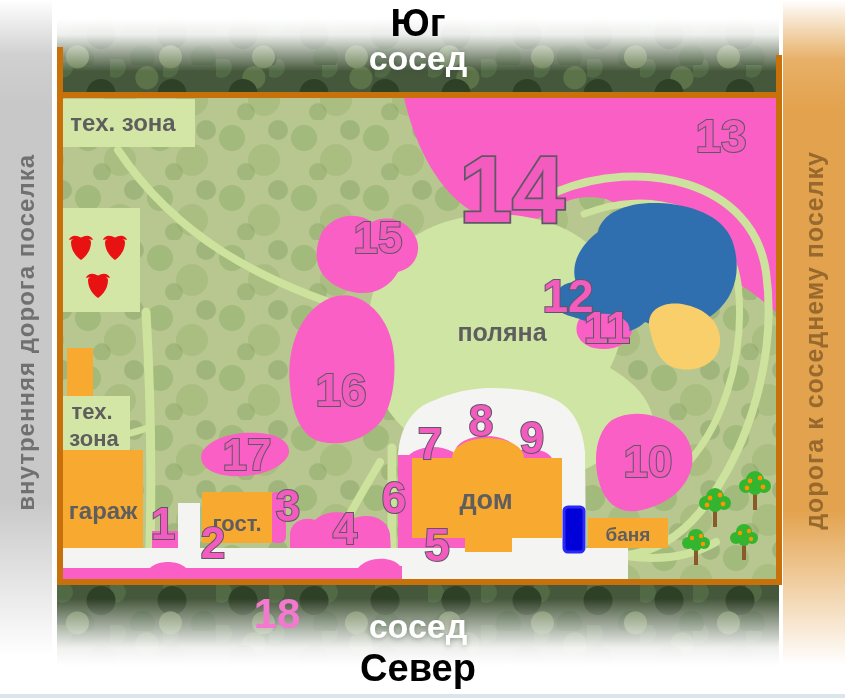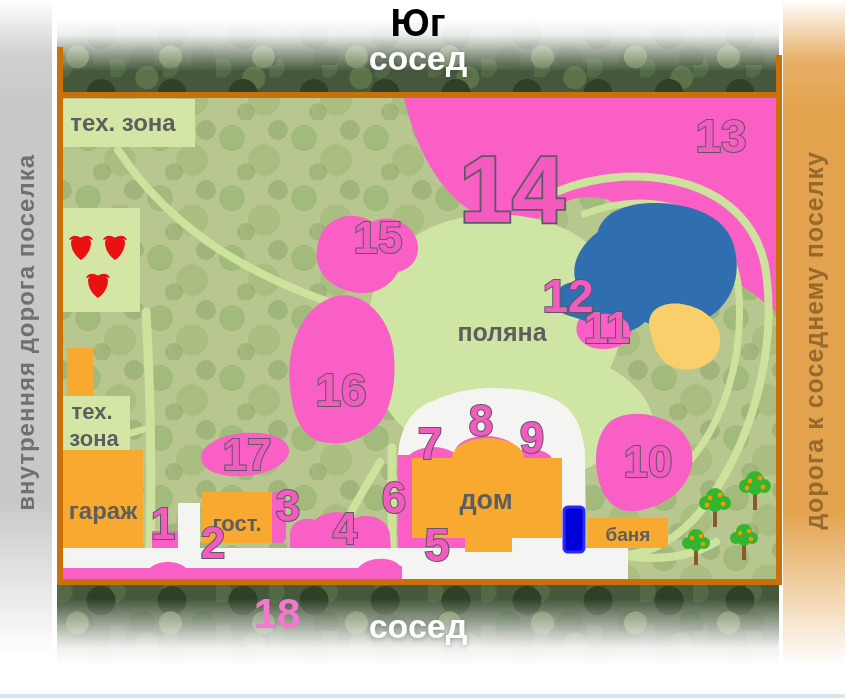--- a/index.html
+++ b/index.html
@@ -255,15 +255,16 @@
   <div class="road road-left">
     <div class="vtext">внутренняя дорога поселка</div>
   </div>
   <div class="road road-right">
     <div class="vtext">дорога к соседнему поселку</div>
   </div>
 
   <div class="cap cap-south">Юг</div>
   <div class="cap cap-neigh-top">сосед</div>
   <div class="cap cap-neigh-bottom">сосед</div>
+  <div class="cap cap-north">Север</div>
 
   <div class="bottom-line"></div>
 </div>
 
 </body></html>

